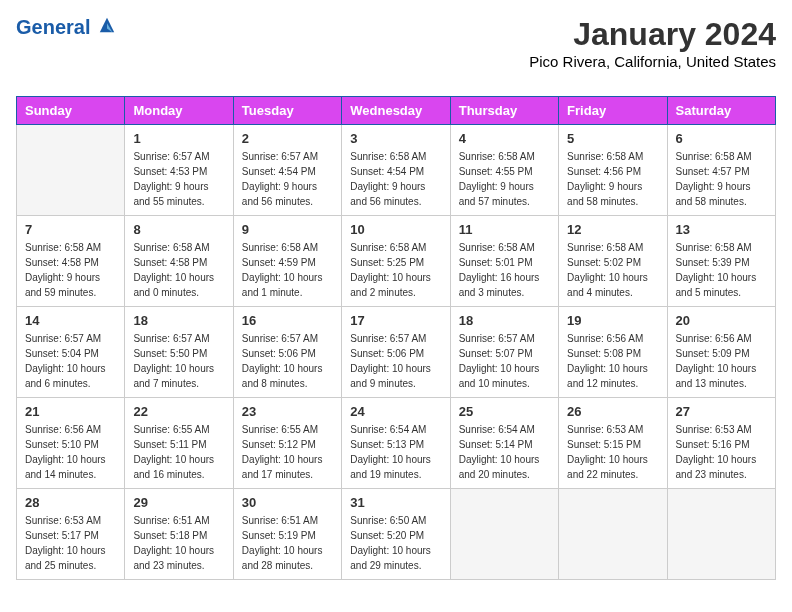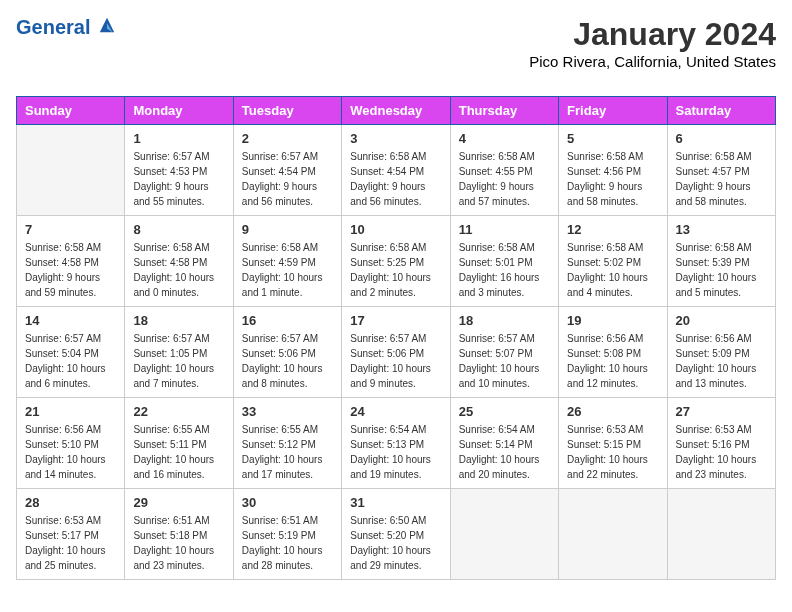--- a/index.html
+++ b/index.html
@@ -180,21 +180,21 @@
           <div class="cell-info"><span>Sunrise: 6:58 AM</span><br><span>Sunset: 5:39 PM</span><br><span>Daylight: 10 hours and 5 minutes.</span></div>
         </td>
       </tr>
       <tr>
         <td>
           <div class="day-num">14</div>
           <div class="cell-info"><span>Sunrise: 6:57 AM</span><br><span>Sunset: 5:04 PM</span><br><span>Daylight: 10 hours and 6 minutes.</span></div>
         </td>
         <td>
           <div class="day-num">18</div>
-          <div class="cell-info"><span>Sunrise: 6:57 AM</span><br><span>Sunset: 1:05 PM</span><br><span>Daylight: 10 hours and 7 minutes.</span></div>
+          <div class="cell-info"><span>Sunrise: 6:57 AM</span><br><span>Sunset: 5:50 PM</span><br><span>Daylight: 10 hours and 7 minutes.</span></div>
         </td>
         <td>
           <div class="day-num">16</div>
           <div class="cell-info"><span>Sunrise: 6:57 AM</span><br><span>Sunset: 5:06 PM</span><br><span>Daylight: 10 hours and 8 minutes.</span></div>
         </td>
         <td>
           <div class="day-num">17</div>
           <div class="cell-info"><span>Sunrise: 6:57 AM</span><br><span>Sunset: 5:06 PM</span><br><span>Daylight: 10 hours and 9 minutes.</span></div>
         </td>
         <td>
@@ -213,21 +213,21 @@
       <tr>
         <td>
           <div class="day-num">21</div>
           <div class="cell-info"><span>Sunrise: 6:56 AM</span><br><span>Sunset: 5:10 PM</span><br><span>Daylight: 10 hours and 14 minutes.</span></div>
         </td>
         <td>
           <div class="day-num">22</div>
           <div class="cell-info"><span>Sunrise: 6:55 AM</span><br><span>Sunset: 5:11 PM</span><br><span>Daylight: 10 hours and 16 minutes.</span></div>
         </td>
         <td>
-          <div class="day-num">33</div>
+          <div class="day-num">23</div>
           <div class="cell-info"><span>Sunrise: 6:55 AM</span><br><span>Sunset: 5:12 PM</span><br><span>Daylight: 10 hours and 17 minutes.</span></div>
         </td>
         <td>
           <div class="day-num">24</div>
           <div class="cell-info"><span>Sunrise: 6:54 AM</span><br><span>Sunset: 5:13 PM</span><br><span>Daylight: 10 hours and 19 minutes.</span></div>
         </td>
         <td>
           <div class="day-num">25</div>
           <div class="cell-info"><span>Sunrise: 6:54 AM</span><br><span>Sunset: 5:14 PM</span><br><span>Daylight: 10 hours and 20 minutes.</span></div>
         </td>

